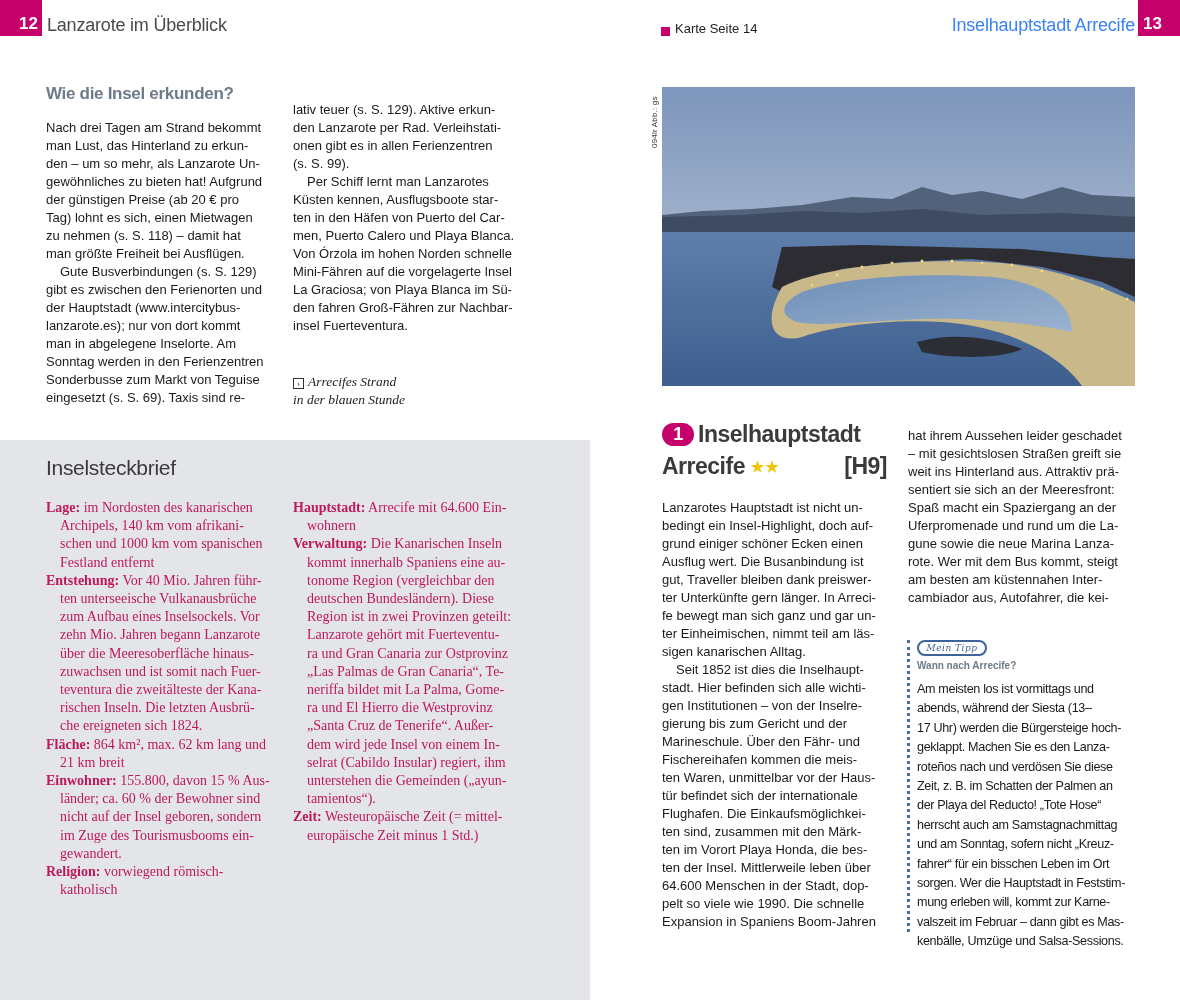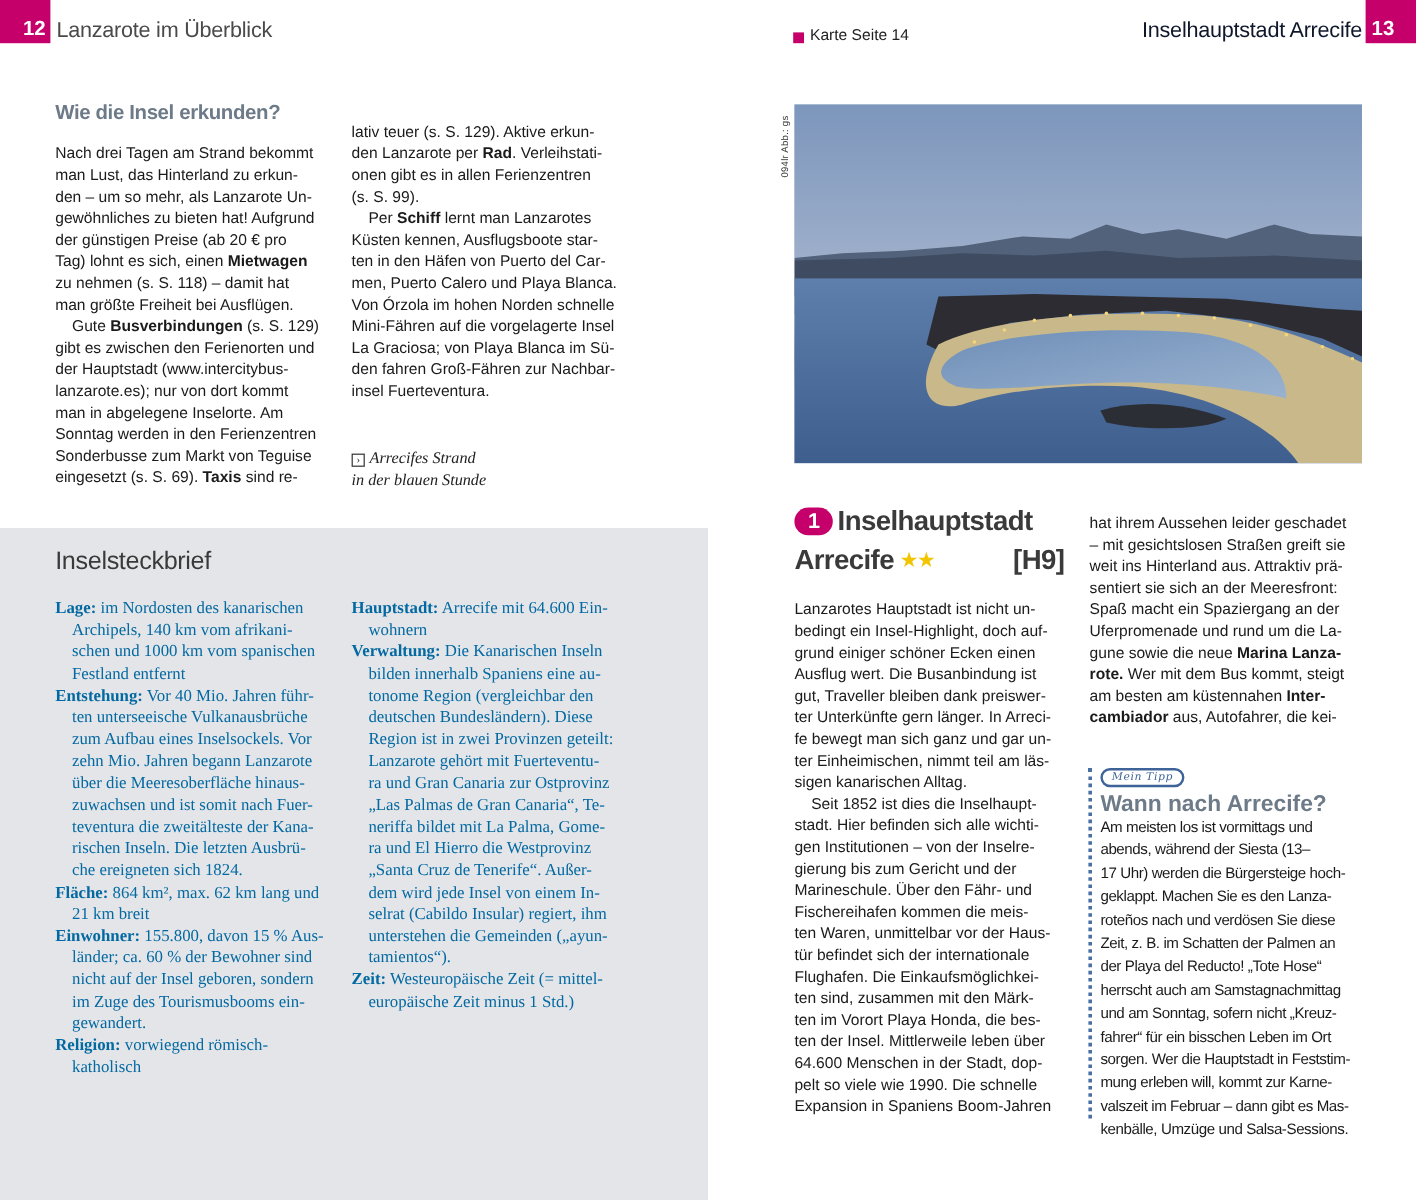--- a/index.html
+++ b/index.html
@@ -10,58 +10,58 @@
 
   
   .pg-num-left { left: 0; top: 0; width: 42px; height: 36px; background: #c6006b; color: #fff;
     font-family: "Liberation Sans Narrow", "Liberation Sans", sans-serif; font-size: 17px; font-weight: bold;
     display: flex; align-items: flex-end; justify-content: flex-end; padding: 0 4px 2px 0; }
   .hdr-title-left { left: 47px; top: 15px; font-size: 18px; color: #4a4a4a; letter-spacing: -0.2px; }
 
   
   .map-ref { left: 661px; top: 21px; font-size: 13px; color: #222; display: flex; align-items: flex-end; gap: 5px; }
   .map-ref .sq { width: 9px; height: 9px; background: #c6006b; display: inline-block; }
-  .hdr-title-right { right: 45px; top: 15px; font-size: 18px; color: #0f172a; letter-spacing: -0.2px; }
+  .hdr-title-right { right: 45px; top: 15px; font-size: 18px; color: #3b82f6; letter-spacing: -0.2px; }
   .pg-num-right { right: 0; top: 0; width: 42px; height: 36px; background: #c6006b; color: #fff;
     font-size: 17px; font-weight: bold; display: flex; align-items: flex-end; justify-content: flex-start; padding: 0 0 2px 5px; }
 
   
   .col { font-size: 13px; line-height: 18px; color: #1a1a1a; text-align: justify; }
   .col p { margin: 0; }
   .col .indent { text-indent: 14px; }
-  .col b { font-weight: bold; }
+  .col b { font-weight: normal; }
 
   .sec-head { left: 46px; top: 84px; font-size: 17px; font-weight: bold; color: #6d7a88; letter-spacing: -0.3px; }
 
   .caption { left: 293px; top: 373px; font-family: "Liberation Serif", serif; font-style: italic; font-size: 13.5px; line-height: 18px; color: #222; }
   .caption .box { font-style: normal; display: inline-block; width: 11px; height: 11px; border: 1px solid #333; font-size: 9px; line-height: 9px; text-align: center; margin-right: 4px; vertical-align: 0px; }
 
   
   .factbox { left: 0; top: 440px; width: 590px; height: 560px; background: #e4e5e9; }
   .fact-title { left: 46px; top: 456px; font-size: 21px; color: #3a3a3a; letter-spacing: -0.3px; }
-  .facts { font-family: "Liberation Serif", serif; font-size: 14px; line-height: 18.2px; color: #0369a1; }
+  .facts { font-family: "Liberation Serif", serif; font-size: 14px; line-height: 18.2px; color: #be185d; }
   .facts .entry { padding-left: 14px; text-indent: -14px; }
   .facts b { font-weight: bold; }
 
   
   .photo { left: 662px; top: 87px; width: 473px; height: 299px; overflow: hidden;
     background: linear-gradient(180deg, #7f98bd 0%, #91a7c6 35%, #a5b5cc 55%, #6b7f98 62%, #3f5470 70%, #5a7ba6 80%, #4a6d98 100%); }
   .photo-credit { left: 650px; top: 88px; width: 10px; height: 60px; font-size: 8px; color: #333;
     writing-mode: vertical-rl; transform: rotate(180deg); letter-spacing: 0.2px; }
 
   
   .art-title { left: 662px; top: 418px; width: 225px; font-size: 23px; font-weight: bold; color: #3a3a3a; line-height: 32px; letter-spacing: -0.5px; }
   .num-badge { display: inline-block; width: 32px; height: 23px; border-radius: 12px; background: #c6006b; color: #fff; font-size: 18px; line-height: 23px; text-align: center; vertical-align: 2px; margin-right: 4px; }
   .stars { color: #f2c500; font-size: 15px; letter-spacing: 1px; vertical-align: 2px; }
   .gridref { position: absolute; right: 0; top: 32px; }
 
   .tipp-border { left: 907px; top: 640px; width: 0; height: 292px; border-left: 3px dotted #4a6fa5; }
   .tipp-logo { left: 917px; top: 640px; width: 70px; height: 16px; border: 2px solid #3d6399; border-radius: 10px;
     font-family: "DejaVu Serif", serif; font-style: italic; font-size: 9px; color: #3d6399; text-align: center; line-height: 12px; letter-spacing: 0.5px; }
-  .tipp-head { left: 917px; top: 660px; font-size: 19px; font-weight: bold; color: #6d7a88; }
+  .tipp-head { left: 917px; top: 660px; font-size: 10px; font-weight: bold; color: #6d7a88; }
   .tipp-body { left: 917px; top: 680px; width: 210px; font-size: 12.6px; line-height: 19.4px; color: #1a1a1a; letter-spacing: -0.35px; }
 </style>
 </head>
 <body>
 
 <div class="abs pg-num-left">12</div>
 <div class="abs hdr-title-left">Lanzarote im Überblick</div>
 
 <div class="abs map-ref">
   <span class="sq"></span>
@@ -158,21 +158,21 @@
   </div>
 </div>
 
 <div class="abs facts" style="left:293px; top:499px; width:240px;font-family:Liberation Serif, serif;">
   <div class="entry">
     <b>Hauptstadt:</b> <span>Arrecife mit 64.600 Ein-</span><br>
     <span>wohnern</span>
   </div>
   <div class="entry">
     <b>Verwaltung:</b> <span>Die Kanarischen Inseln</span><br>
-    <span>bilden innerhalb Spaniens eine au-</span><br>
+    <span>kommt innerhalb Spaniens eine au-</span><br>
     <span>tonome Region (vergleichbar den</span><br>
     <span>deutschen Bundesländern). Diese</span><br>
     <span>Region ist in zwei Provinzen geteilt:</span><br>
     <span>Lanzarote gehört mit Fuerteventu-</span><br>
     <span>ra und Gran Canaria zur Ostprovinz</span><br>
     <span>„Las Palmas de Gran Canaria“, Te-</span><br>
     <span>neriffa bildet mit La Palma, Gome-</span><br>
     <span>ra und El Hierro die Westprovinz</span><br>
     <span>„Santa Cruz de Tenerife“. Außer-</span><br>
     <span>dem wird jede Insel von einem In-</span><br>

